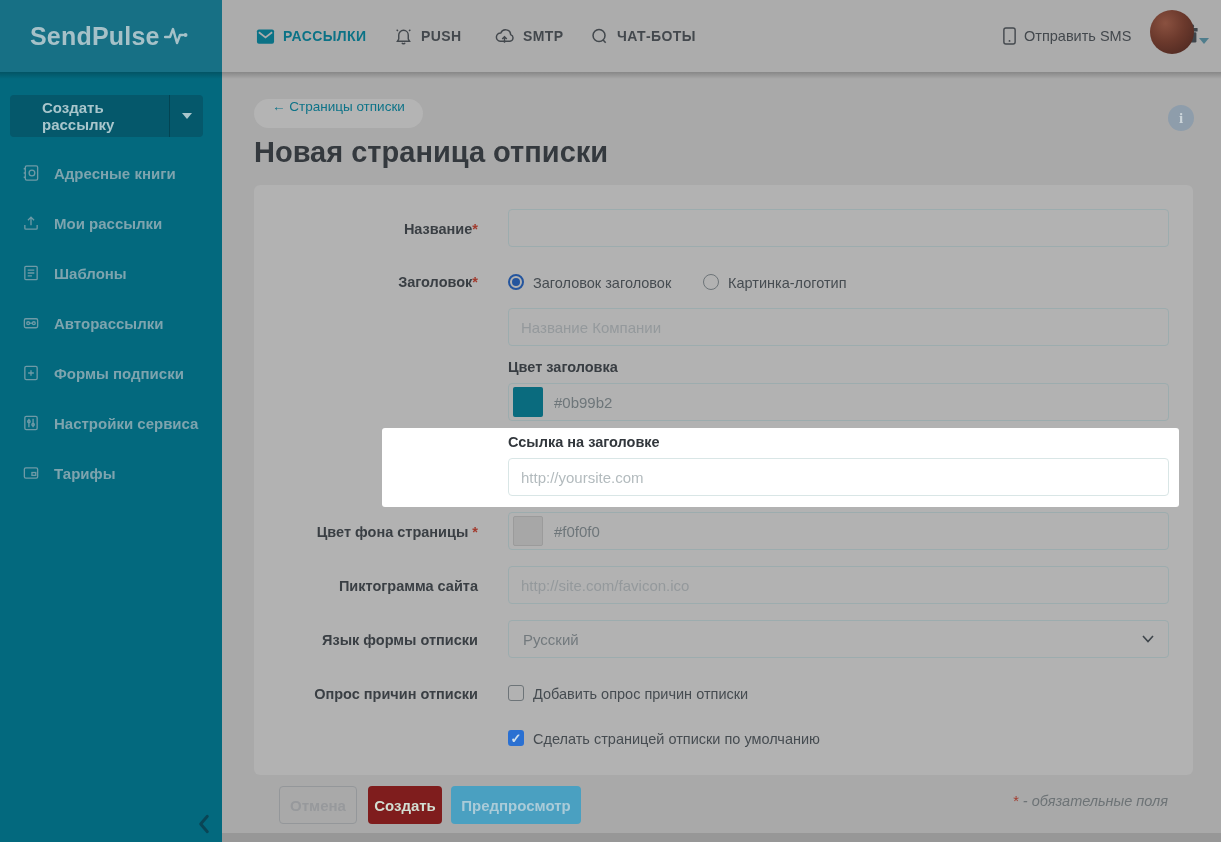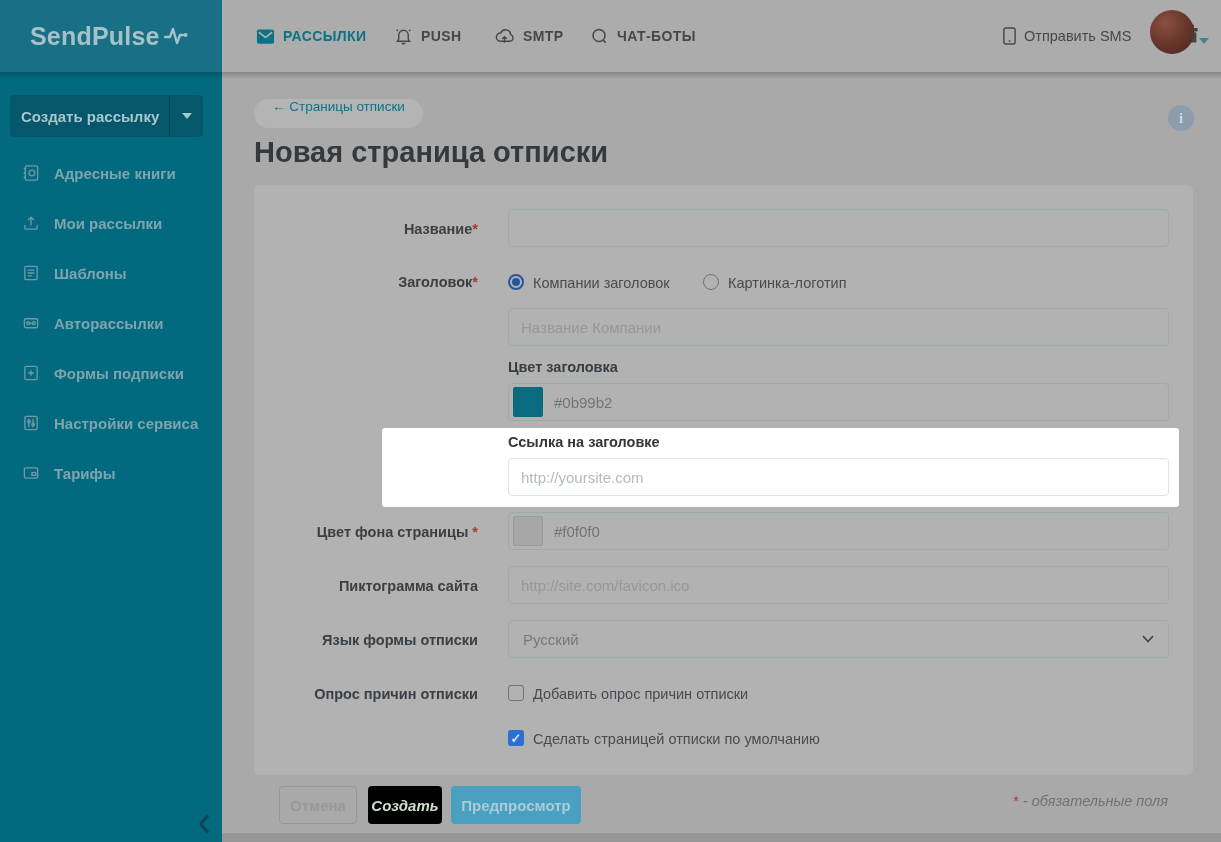--- a/index.html
+++ b/index.html
@@ -23,21 +23,21 @@
   .avatar-caret { position:absolute; left:1199px; top:38px; width:0; height:0;
     border-left:5px solid transparent; border-right:5px solid transparent; border-top:6px solid #4f7d8c; }
 
   
   .sidebar { position:absolute; left:0; top:0; width:222px; height:842px; background:#03697e; }
   .side-logo { position:absolute; left:0; top:0; width:222px; height:72px; background:#177085;
     display:flex; align-items:center; padding-left:30px; color:#a6c1c8; }
   .side-logo .logo-text { font-size:25px; font-weight:700; letter-spacing:.2px; }
   .create-btn { position:absolute; left:10px; top:95px; width:193px; height:42px; background:#05586b;
     border-radius:4px; display:flex; align-items:center; cursor:pointer; }
-  .create-btn .cb-label { flex:1; padding-left:11px; color:#a9c6cc; font-size:15px; font-weight:700; }
+  .create-btn .cb-label { flex:1; padding-left:32px; color:#a9c6cc; font-size:15px; font-weight:700; }
   .create-btn .cb-caret { width:34px; height:42px; border-left:1px solid rgba(0,0,0,0.22);
     display:flex; align-items:center; justify-content:center; }
   .cb-caret i { display:block; width:0; height:0; border-left:5px solid transparent;
     border-right:5px solid transparent; border-top:6px solid #a9c6cc; }
   .side-item { position:absolute; left:0; width:222px; height:34px; display:flex; align-items:center;
     padding-left:22px; gap:14px; cursor:pointer; color:#7ea4ae; }
   .side-item .si-label { font-size:15px; font-weight:700; }
   .side-item svg { color:#6f9aa6; flex:0 0 auto; display:block; }
   .collapse { position:absolute; left:196px; top:814px; width:22px; height:22px; cursor:pointer; }
 
@@ -78,21 +78,21 @@
   .hl-input { position:absolute; left:126px; top:30px; width:661px; height:38px; border:1px solid #d9e6e6;
     border-radius:4px; background:#fff; padding:0 12px; font-size:15px; color:#555; outline:none;
     font-family:"Liberation Sans", sans-serif; }
   .hl-input::placeholder { color:#b3bbbe; opacity:1; }
 
   
   .btn { position:absolute; top:786px; height:38px; border-radius:4px; font-size:15px; font-weight:700;
     display:flex; align-items:center; justify-content:center; cursor:pointer; border:none;
     font-family:"Liberation Sans", sans-serif; }
   .btn-cancel { left:279px; width:78px; background:transparent; border:1px solid #94979a; color:#97999c; }
-  .btn-create { left:368px; width:74px; background:#000000; color:#d2ded2;font-style:italic; }
+  .btn-create { left:368px; width:74px; background:#7f1d1d; color:#d2ded2; }
   .btn-preview { left:451px; width:130px; background:#4aa0c1; color:#aacbd8; }
   .req-note { position:absolute; top:793px; left:868px; width:300px; text-align:right; font-size:14.5px;
     font-style:italic; color:#6d7376; }
   .bottom-strip { position:absolute; left:222px; top:833px; width:999px; height:9px; background:#979797; }
 </style>
 </head>
 <body>
 
 <div id="stage">
 
@@ -237,21 +237,21 @@
 
     <div class="flabel" style="top:36px; left:0;">
       <span>Название</span><span class="req">*</span>
     </div>
     <input class="finput" style="top: 24px;" type="text">
 
     <div class="flabel" style="top:89px; left:0;text-align:right;">
       <span>Заголовок</span><span class="req">*</span>
     </div>
     <div class="radio sel" style="left:254px; top:89px;"></div>
-    <div class="opt-label" style="left:279px; top:90px;">Компании заголовок</div>
+    <div class="opt-label" style="left:279px; top:90px;">Заголовок заголовок</div>
     <div class="radio" style="left:449px; top:89px;"></div>
     <div class="opt-label" style="left:474px; top:90px;">Картинка-логотип</div>
 
     <input class="finput" style="top: 123px;" type="text" placeholder="Название Компании">
 
     <div class="sublabel" style="left:254px; top:174px;">Цвет заголовка</div>
     <div class="colorbox" style="top:198px;">
       <div class="swatch" style="background:#0a6b7e;"></div>
       <span class="cval">#0b99b2</span>
     </div>

